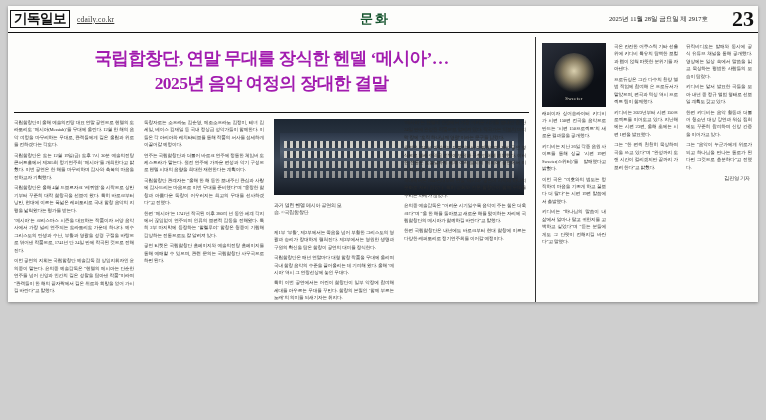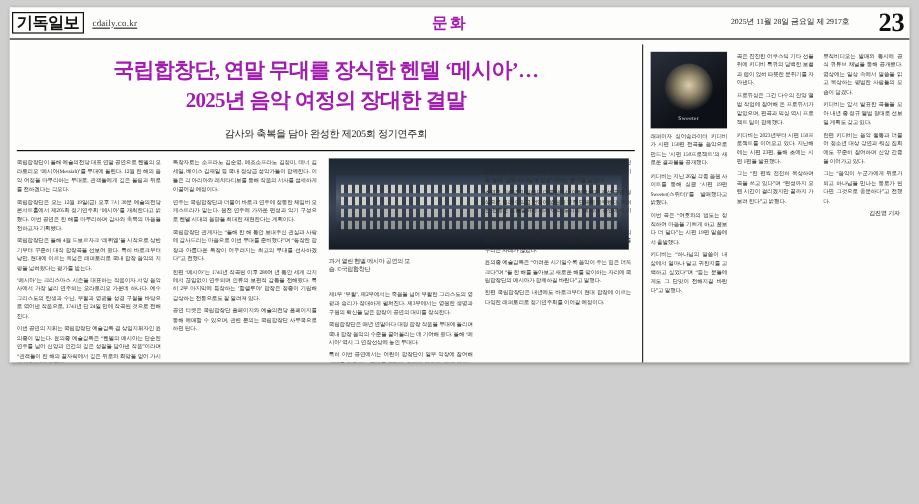--- a/index.html
+++ b/index.html
@@ -26,21 +26,21 @@
     font-family:"Liberation Serif", serif;
     font-weight:bold;font-size:13.5px;letter-spacing:-.5px;
     color:#111;padding-left:4px;
     border:1px solid #111;padding:1px 3px;margin-left:2px;line-height:1;
   }
   .logo-url{
     font-size:7.5px;color:#333;margin-left:7px;letter-spacing:.2px;text-decoration:underline;
   }
   .section-title{
     position:absolute;left:0;right:16px;text-align:center;
-    font-size:13px;font-weight:bold;color:#a21caf;letter-spacing:2px;
+    font-size:13px;font-weight:bold;color:#14532d;letter-spacing:2px;
   }
   .masthead-right{
     position:absolute;right:4px;top:0;height:26px;
     display:flex;align-items:center;gap:24px;
   }
   .issue-line{font-size:6.5px;color:#222;line-height:1.2;text-align:right;}
   .page-num{font-size:22px;font-weight:bold;color:#111;line-height:1;}
 
   
   .content{position:relative;height:382px;}
@@ -161,21 +161,20 @@
   <div class="content">
 
     <div class="rule-v" style="left:527px;"></div>
 
     <div class="main-block">
       <div class="headline">
         <div>국립합창단, 연말 무대를 장식한 헨델 ‘메시아’…</div>
         <div>2025년 음악 여정의 장대한 결말</div>
       </div>
       <div class="subhead">
-        <div>감사와 축복을 담아 완성한 제205회 정기연주회</div>
       </div>
 
       <div class="cols">
 
         <div class="photo-wrap">
           <div class="photo">
             <div class="stage"></div>
             <div class="row r1"></div>
             <div class="row r2"></div>
             <div class="row r3"></div>

